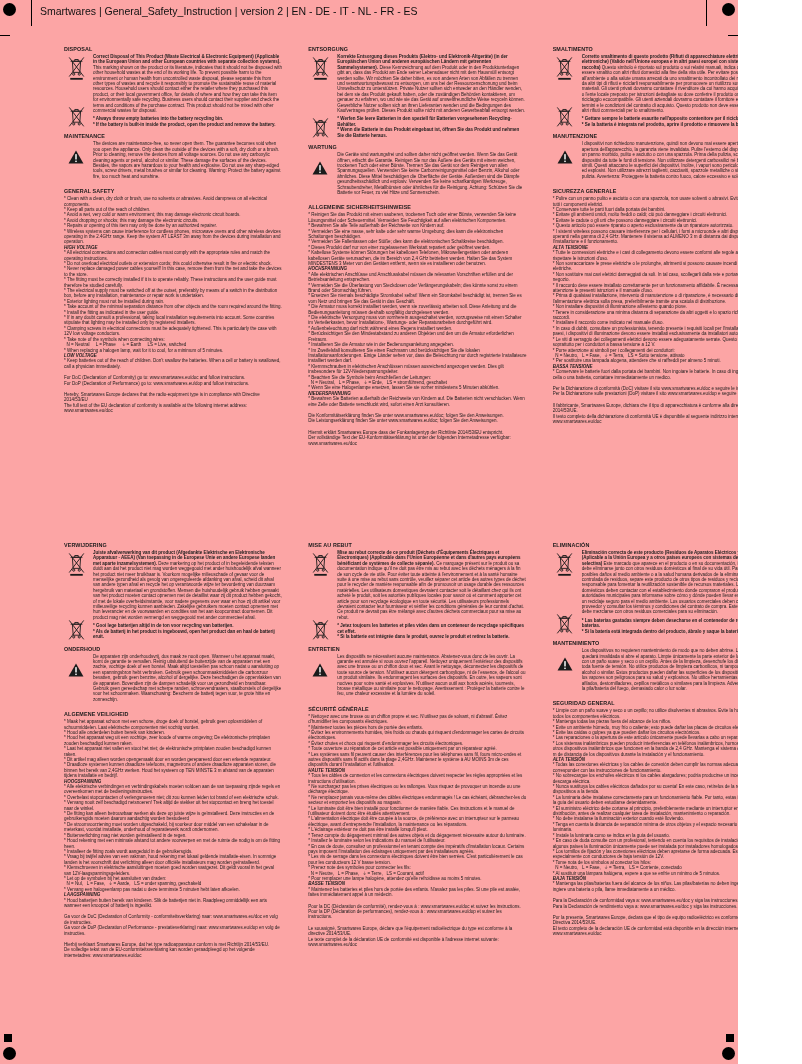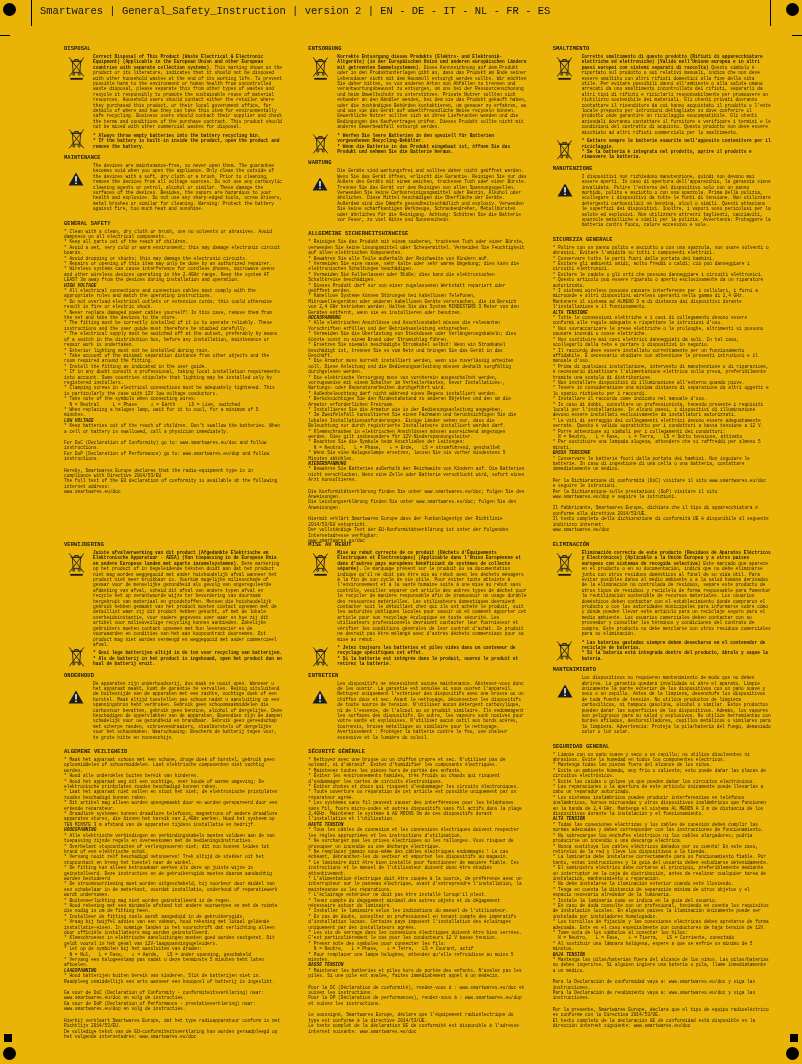--- a/index.html
+++ b/index.html
@@ -1,17 +1,17 @@
 <!DOCTYPE html>
 <html><head>
 <meta charset="utf-8">
 <style>
   html,body{margin:0;padding:0;background:#ffffff;}
-  .page{position:relative;width:802px;height:1064px;background:#eab308;overflow:hidden;
-        font-family:Liberation Mono, monospace;color:#1b1b1b;}
+  .page{position:relative;width:738px;height:1064px;background:#fca5a5;overflow:hidden;
+        font-family:Liberation Sans, sans-serif;color:#1b1b1b;}
   
   .reg-circle{position:absolute;width:13px;height:13px;border-radius:50%;background:#000;}
   .reg-square{position:absolute;width:8px;height:8px;background:#000;}
   .tick-v{position:absolute;top:0;width:1px;height:26px;background:#000;}
   .tick-h{position:absolute;height:1px;width:10px;background:#000;}
   
   .doc-header{position:absolute;left:40px;top:5px;font-size:10.5px;color:#111;white-space:nowrap;}
   
   .row{position:absolute;left:64px;width:707px;display:grid;grid-template-columns:1fr 1fr 1fr;
        column-gap:26px;align-items:start;}

